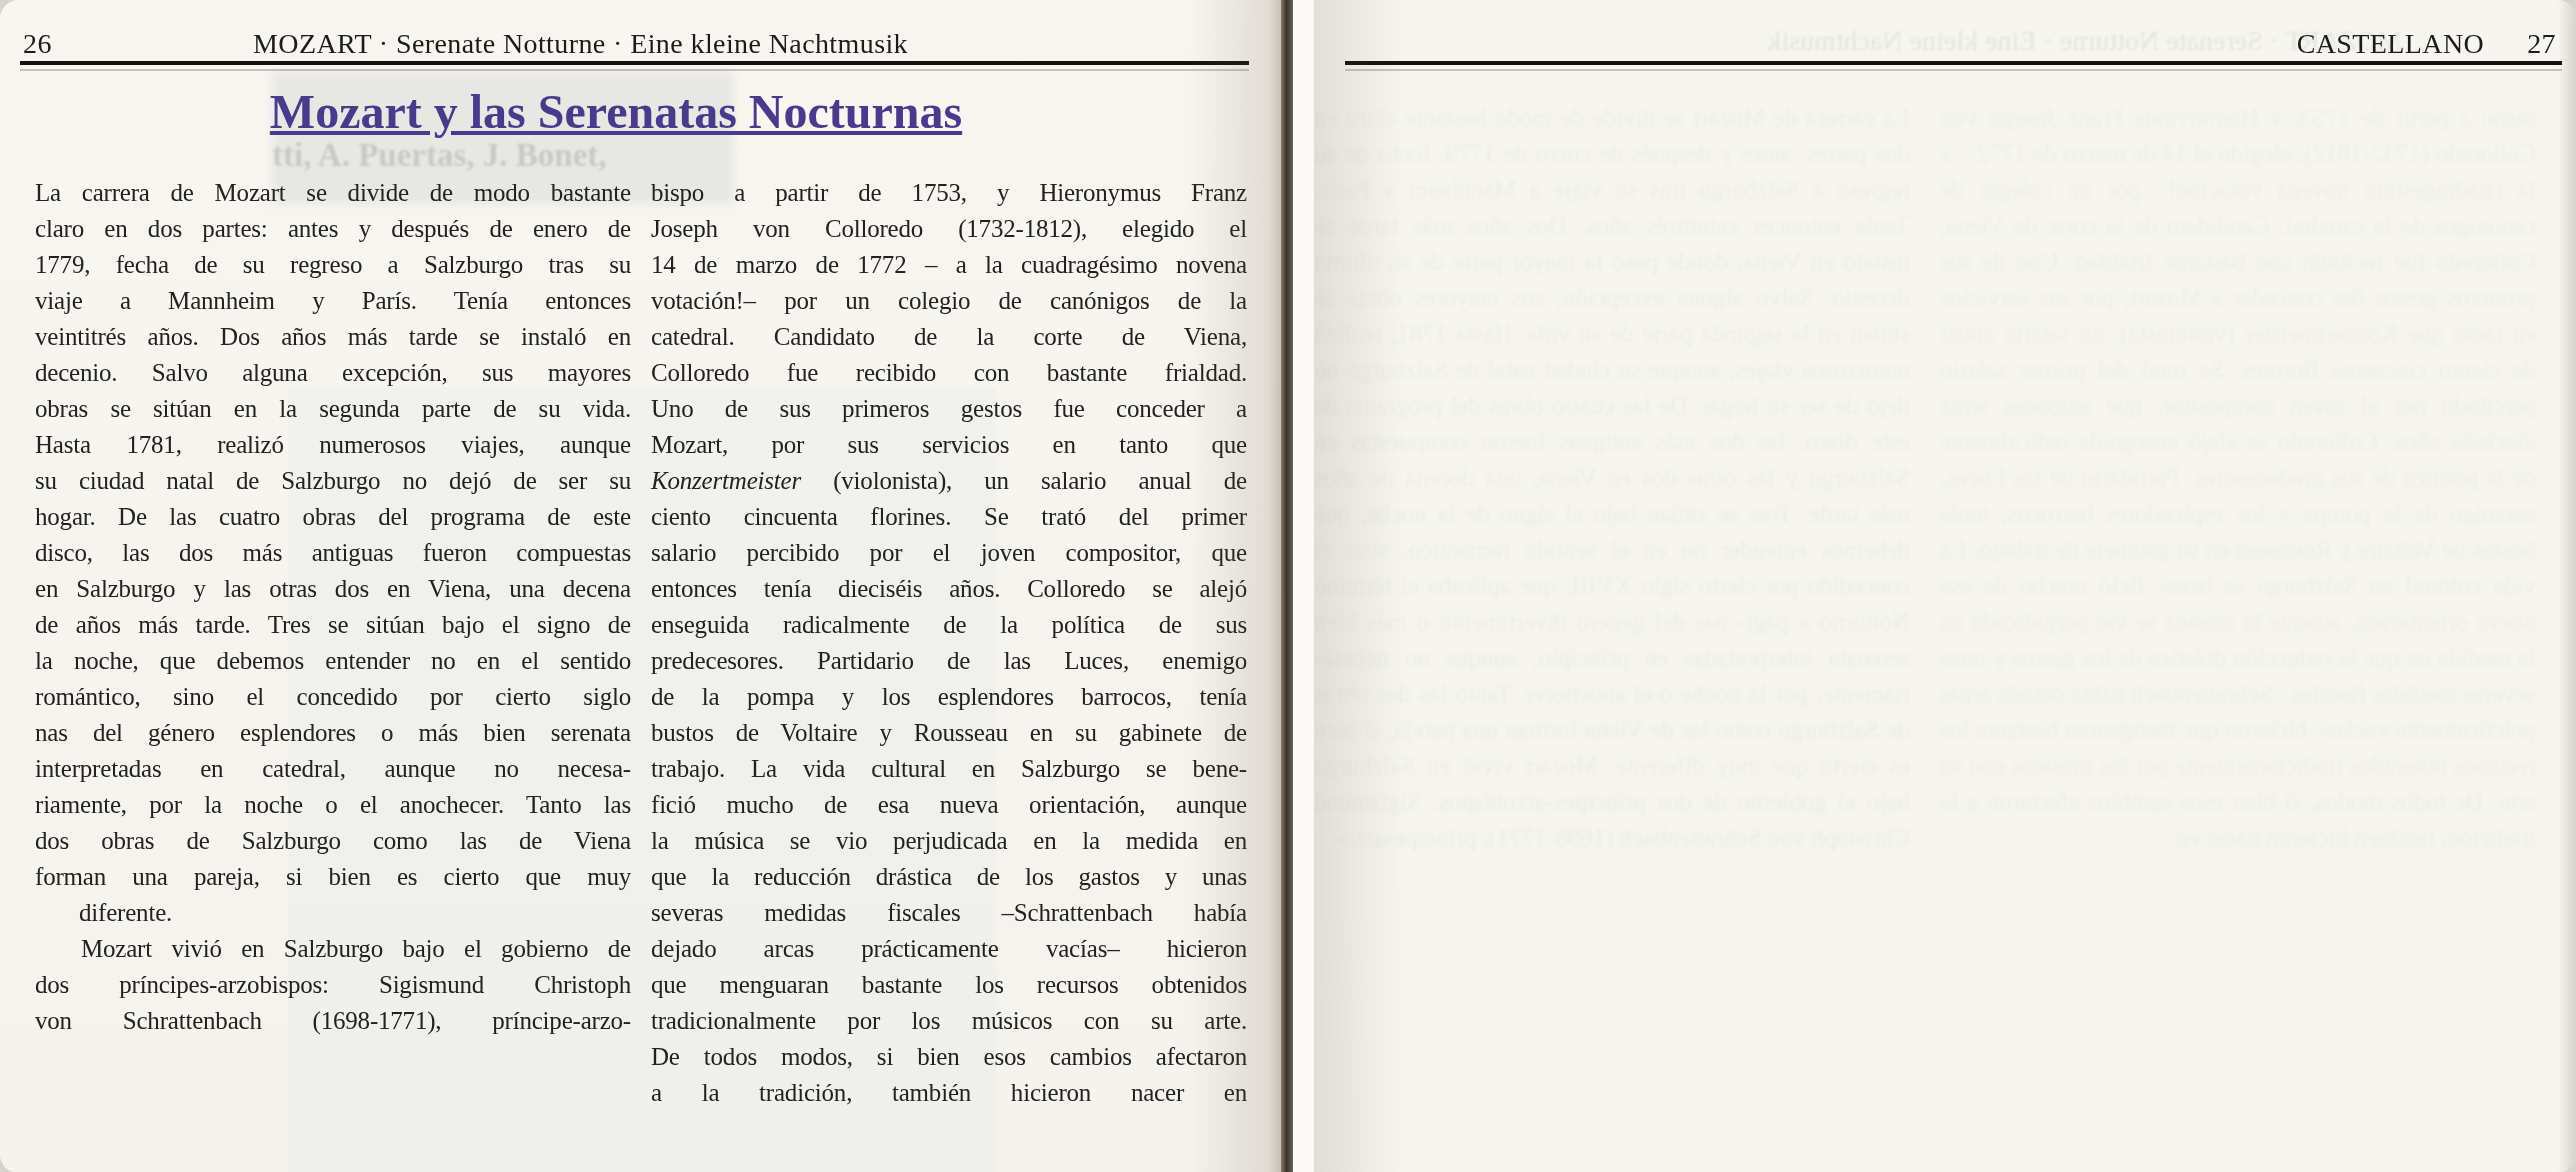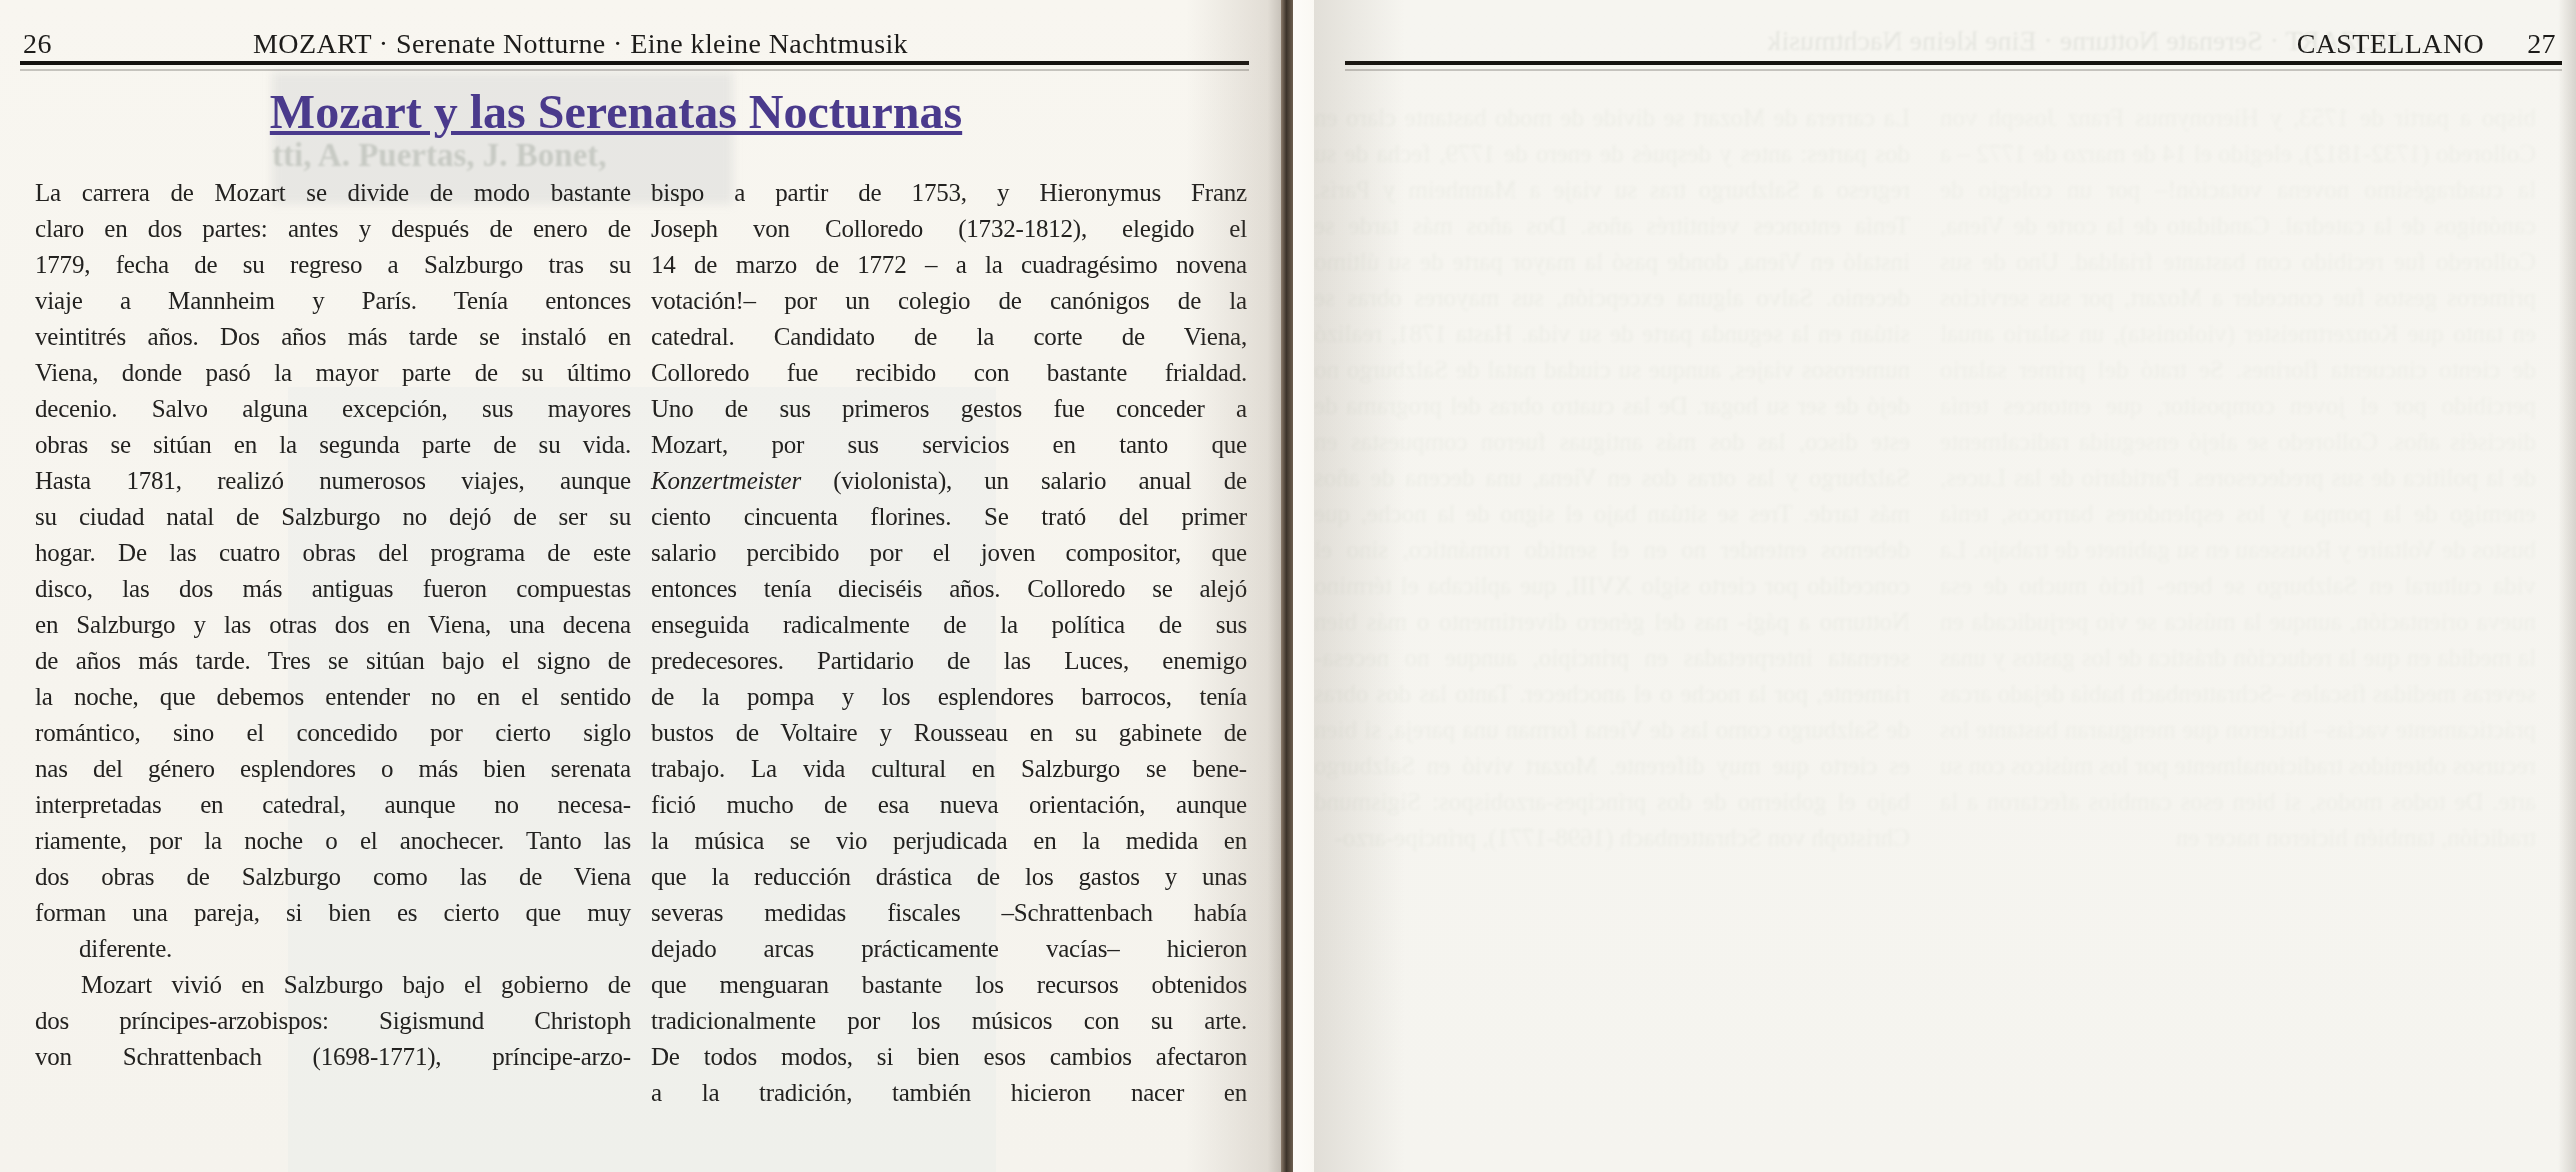--- a/index.html
+++ b/index.html
@@ -3,20 +3,21 @@
 <meta charset="utf-8">
 <style>
   html,body{margin:0;padding:0;background:#d8d4cc;}
   #canvas{
     position:relative;
     width:2576px;height:1173px;
     background:#f6f4ef;
     overflow:hidden;
     font-family:"Liberation Serif", serif;
     color:#232220;
+    border-radius:19px;
   }
   
   .page{position:absolute;top:0;height:1173px;}
   #page-left{left:0;width:1281px;background:linear-gradient(180deg,#f8f6f0 0%,#f6f4ee 60%,#f5f3ed 100%);}
   #page-right{left:1314px;width:1262px;background:linear-gradient(180deg,#f6f5f0 0%,#f5f4ef 100%);}
   
   .gutter-shadow-left{position:absolute;top:0;left:1186px;width:96px;height:1173px;
     background:linear-gradient(90deg,rgba(120,100,80,0) 0%,rgba(110,92,74,0.16) 85%,rgba(80,66,52,0.30) 100%);}
   .spine-line{position:absolute;top:0;left:1281px;width:11.5px;height:1173px;
     background:linear-gradient(90deg,#8a7a6a 0%,#3c332a 45%,#6e6051 100%);}
@@ -90,21 +91,20 @@
     <div class="ghost" id="ghost-credits">tti, A. Puertas, J. Bonet,</div>
 
     <div id="title" style="color: rgb(74, 58, 140);">Mozart y las Serenatas Nocturnas</div>
 
     <div class="col" id="col1">
         <div class="line">La carrera de Mozart se divide de modo bastante</div>
         <div class="line">claro en dos partes: antes y después de enero de</div>
         <div class="line">1779, fecha de su regreso a Salzburgo tras su</div>
         <div class="line">viaje a Mannheim y París. Tenía entonces</div>
         <div class="line">veintitrés años. Dos años más tarde se instaló en</div>
-        <div class="line">Viena, donde pasó la mayor parte de su último</div>
         <div class="line">decenio. Salvo alguna excepción, sus mayores</div>
         <div class="line">obras se sitúan en la segunda parte de su vida.</div>
         <div class="line">Hasta 1781, realizó numerosos viajes, aunque</div>
         <div class="line">su ciudad natal de Salzburgo no dejó de ser su</div>
         <div class="line">hogar. De las cuatro obras del programa de este</div>
         <div class="line">disco, las dos más antiguas fueron compuestas</div>
         <div class="line">en Salzburgo y las otras dos en Viena, una decena</div>
         <div class="line">de años más tarde. Tres se sitúan bajo el signo de</div>
         <div class="line">la noche, que debemos entender no en el sentido</div>
         <div class="line">romántico, sino el concedido por cierto siglo</div>

